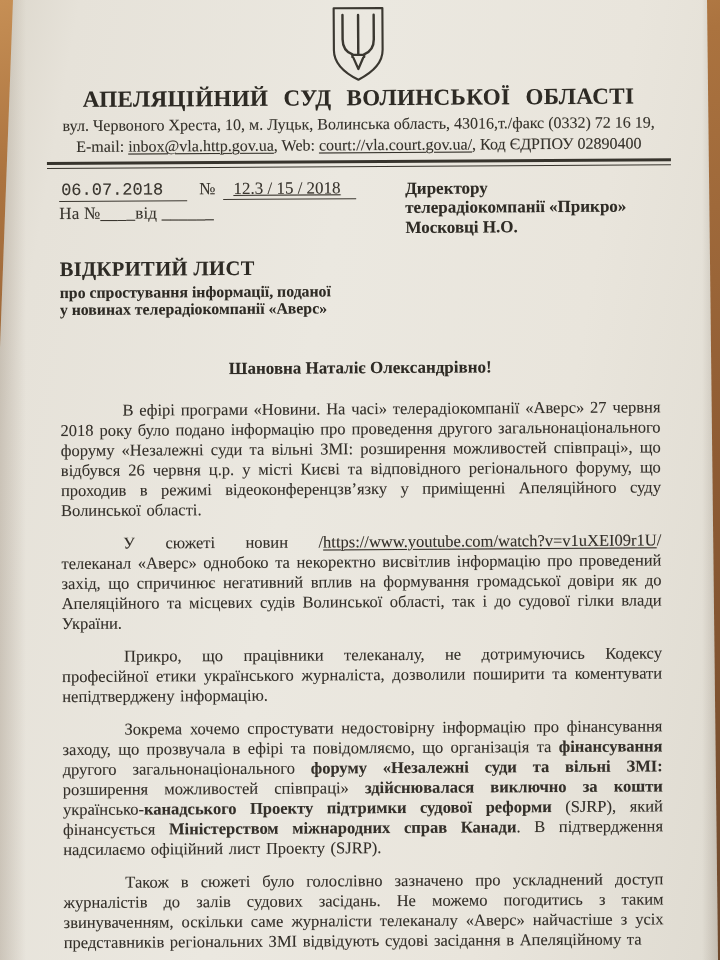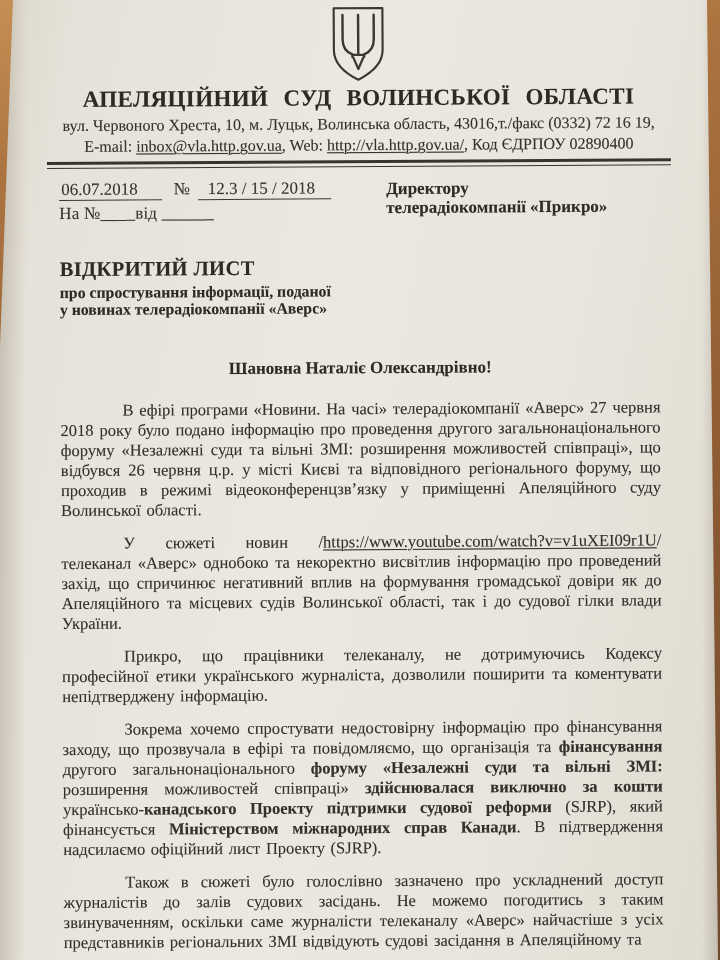--- a/index.html
+++ b/index.html
@@ -24,25 +24,25 @@
   }
   .emblem{height:76px;}
   .emblem svg{display:block;margin:0 auto;}
   .org{font-size:23px;font-weight:bold;text-align:center;letter-spacing:0.4px;
     word-spacing:9px;margin:3px 0 0;color:#2d2a24;line-height:25px;}
   .addr{font-size:16px;text-align:center;line-height:21px;color:#35322b;}
   .addr-first{margin-top:3px;}
   .u{text-decoration:underline;text-underline-offset:2px;text-decoration-thickness:1px;}
   .rule{margin:5px -12px 0;height:2.5px;border-top:3.5px solid #37342d;border-bottom:1.8px solid #37342d;}
   .refrow{position:relative;margin-top:11px;height:50px;font-size:17px;color:#3a362f;}
-  .ref-date{border-bottom:1.4px solid #3a362f;padding:0 24px 1px 2px;}
+  .ref-date{border-bottom:1.4px solid #3a362f;padding:0 24px 1px 2px;font-family:Liberation Mono, monospace;}
   .ref-no{margin:0 8px 0 12px;}
-  .ref-num{border-bottom:1.4px solid #3a362f;padding:0 16px 1px 10px;}
+  .ref-num{border-bottom:1.4px solid #3a362f;padding:0 16px 1px 10px;text-decoration:underline;}
   .ref-line2{margin-top:4px;letter-spacing:0.2px;}
-  .addressee{position:absolute;left:327px;top:1px;font-weight:bold;font-size:17px;
+  .addressee{position:absolute;left:346px;top:1px;font-weight:bold;font-size:17px;
     line-height:19.5px;color:#2e2b25;}
   .subject{margin-top:28px;color:#2e2b25;}
   .title{font-size:20.5px;font-weight:bold;letter-spacing:0.4px;line-height:22px;}
   .subtitle{font-size:15.8px;font-weight:bold;line-height:17px;}
   .subtitle-first{margin-top:4px;}
   .salutation{margin-top:42px;text-align:center;font-weight:bold;font-size:17px;color:#2e2b25;}
   .para{font-size:16.5px;line-height:20px;text-align:justify;text-indent:62px;
     margin:13px 0 0;word-spacing:1.5px;color:#34302a;}
   .para-first{margin-top:21px;}
   .b{font-weight:bold;}
@@ -64,32 +64,33 @@
         <path d="M31 9 V50" stroke-width="2.5"></path>
         <path d="M25 50 H37" stroke-width="2.3"></path>
         <path d="M26 53 L31 64.5 L36 53" stroke-width="2.3"></path>
       </svg>
     </div>
 
     <h1 class="org">АПЕЛЯЦІЙНИЙ СУД  ВОЛИНСЬКОЇ ОБЛАСТІ</h1>
 
     <div class="addr addr-first">вул. Червоного Хреста, 10, м. Луцьк, Волинська область, 43016,т./факс (0332) 72 16 19,</div>
 
-    <div class="addr"><span>E-mail: </span><span class="u">inbox@vla.http.gov.ua</span><span>, Web: </span><span class="u">http://vla.http.gov.ua/</span><span>, Код ЄДРПОУ 02890400</span></div>
+    <div class="addr"><span>E-mail: </span><span class="u">inbox@vla.http.gov.ua</span><span>, Web: </span><span class="u">court://vla.court.gov.ua/</span><span>, Код ЄДРПОУ 02890400</span></div>
 
     <div class="rule"></div>
 
     <div class="refrow">
       <div>
         <div><span class="ref-date">06.07.2018</span><span class="ref-no">№</span><span class="ref-num">12.3 / 15 / 2018</span></div>
         <div class="ref-line2">На №____від ______</div>
       </div>
       <div class="addressee">
         <div>Директору</div>
         <div>телерадіокомпанії «Прикро»</div>
+        <div>Московці Н.О.</div>
       </div>
     </div>
 
     <div class="subject">
       <div class="title">ВІДКРИТИЙ ЛИСТ</div>
       <div class="subtitle subtitle-first">про спростування інформації, поданої</div>
       <div class="subtitle">у новинах  телерадіокомпанії  «Аверс»</div>
     </div>
 
     <div class="salutation">Шановна Наталіє Олександрівно!</div>

